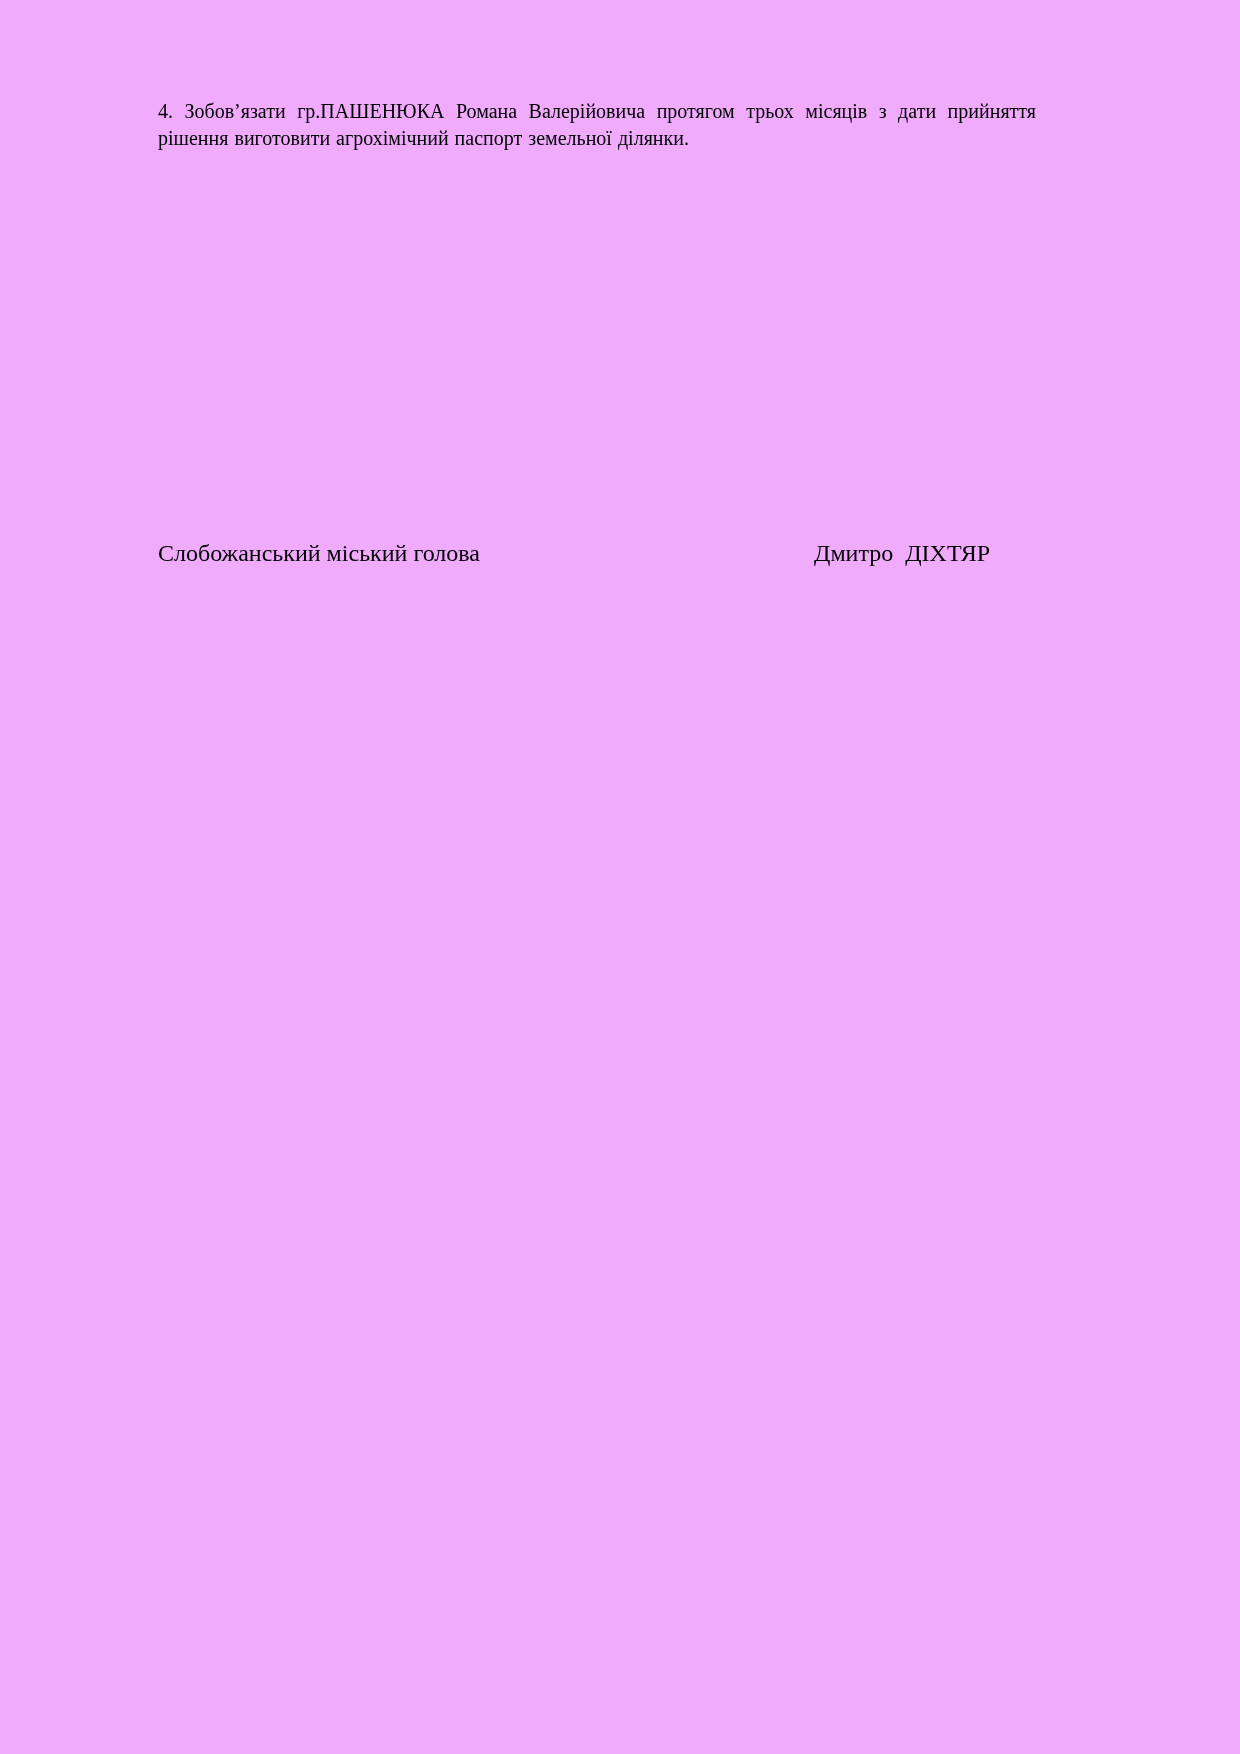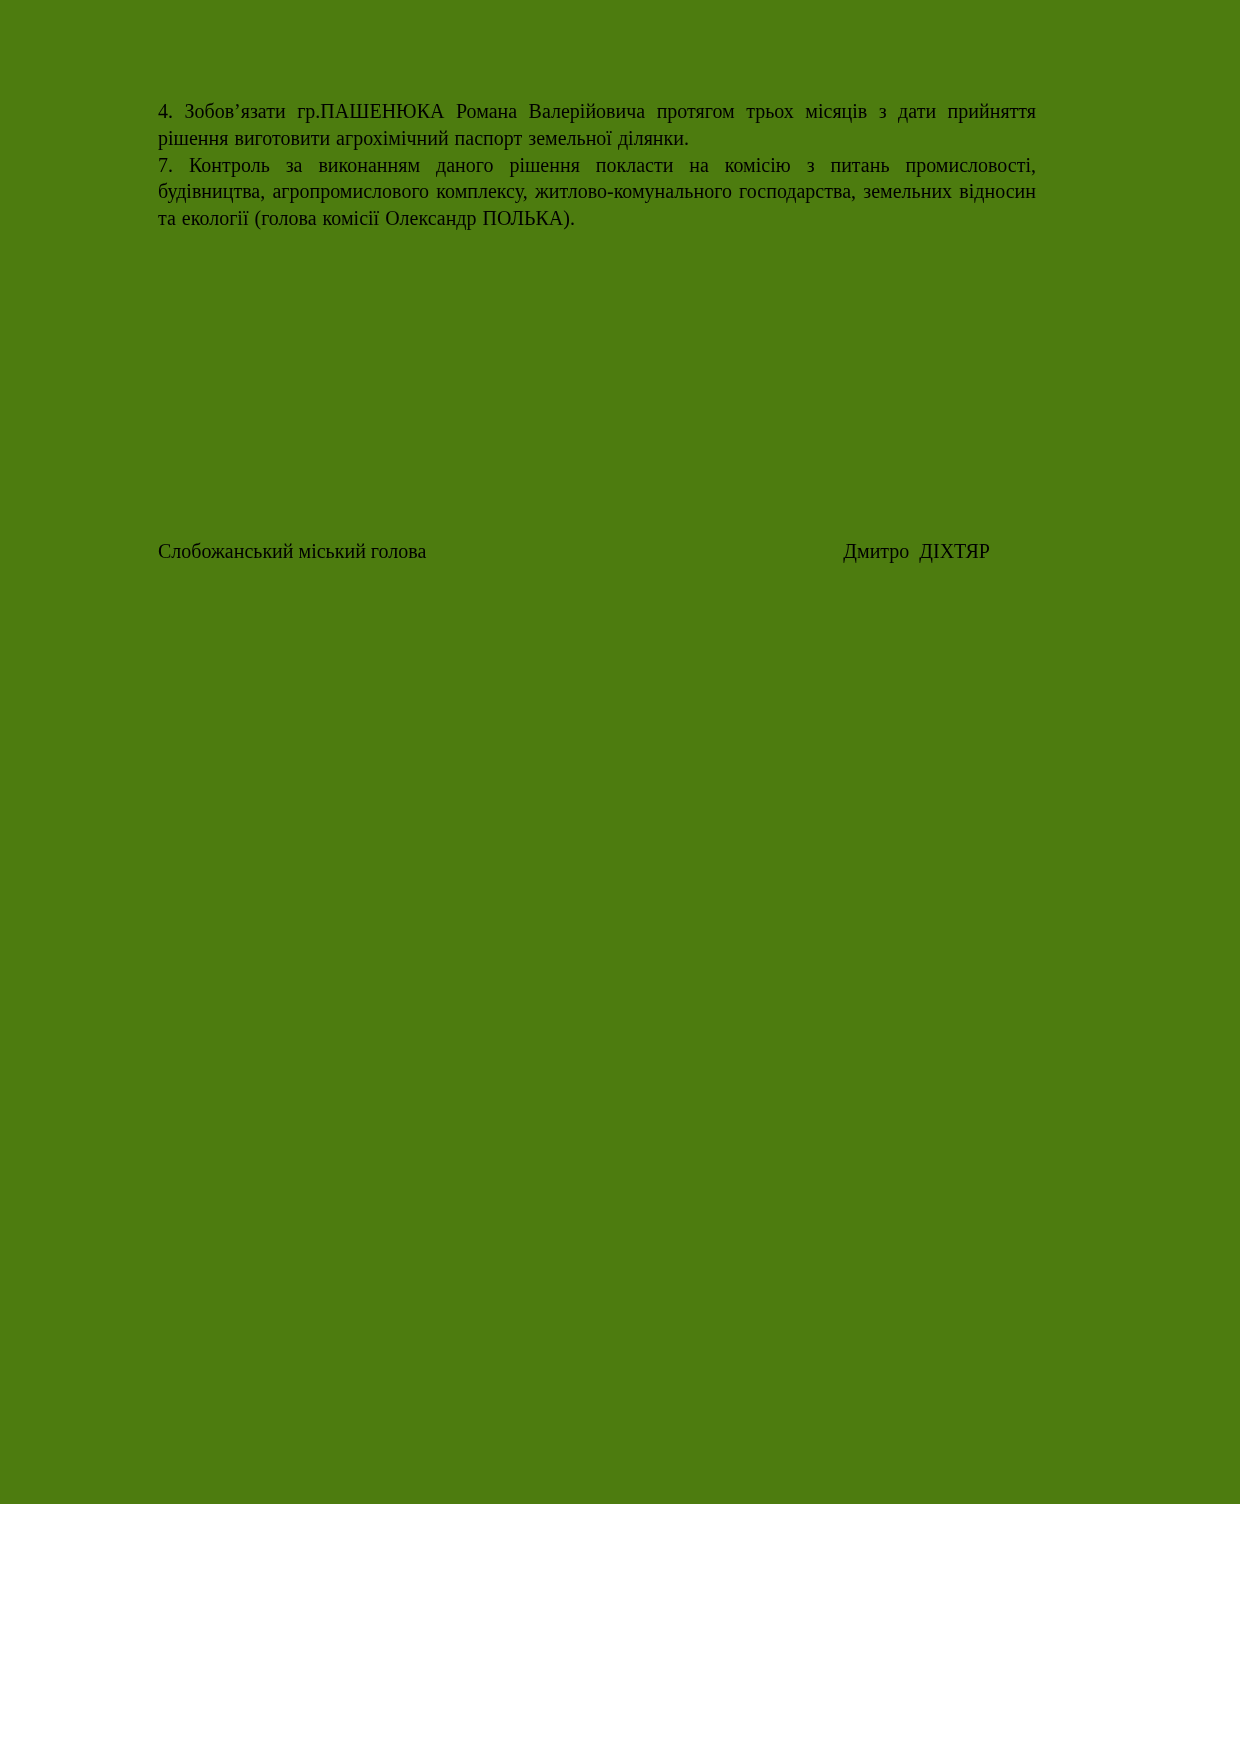--- a/index.html
+++ b/index.html
@@ -3,22 +3,22 @@
 <meta charset="utf-8">
 <style>
   html, body {
     margin: 0;
     padding: 0;
     background: #ffffff;
   }
   .page {
     position: relative;
     width: 1240px;
-    height: 1504px;
-    background: #4d7c0f;
+    height: 1754px;
+    background: #f0abfc;
     font-family: "Liberation Serif", serif;
     color: #000000;
     overflow: hidden;
   }
   .content {
     position: absolute;
     left: 158px;
     top: 98px;
     width: 878px;
     font-size: 20px;
@@ -31,33 +31,32 @@
     word-spacing: 1px;
   }
   .signature {
     position: absolute;
     left: 158px;
     top: 540px;
     width: 878px;
     display: flex;
     justify-content: space-between;
     align-items: baseline;
-    font-size: 20px;
+    font-size: 24px;
   }
   .signature .sig-name {
     margin-right: 46px;
     white-space: pre;
   }
 </style>
 </head>
 <body>
 
 <div class="page">
   <div class="content">
     <p>4. Зобов’язати гр.ПАШЕНЮКА Романа Валерійовича протягом трьох місяців з дати прийняття рішення виготовити агрохімічний паспорт земельної ділянки.</p>
-    <p>7. Контроль за виконанням даного рішення покласти  на  комісію з питань промисловості, будівництва, агропромислового комплексу, житлово-комунального  господарства, земельних відносин та екології (голова комісії  Олександр ПОЛЬКА).</p>
   </div>
 
   <div class="signature">
     <span class="sig-title">Слобожанський міський голова</span>
     <span class="sig-name">Дмитро  ДІХТЯР</span>
   </div>
 </div>
 
 </body></html>

